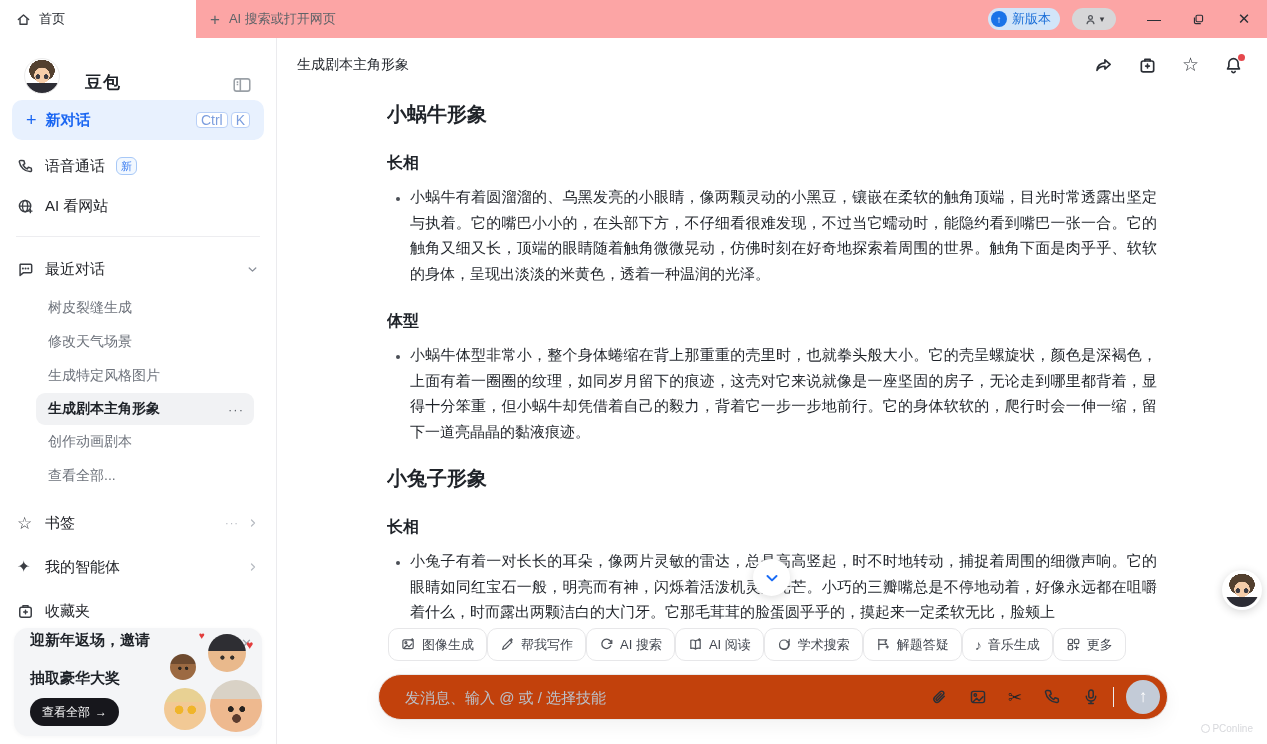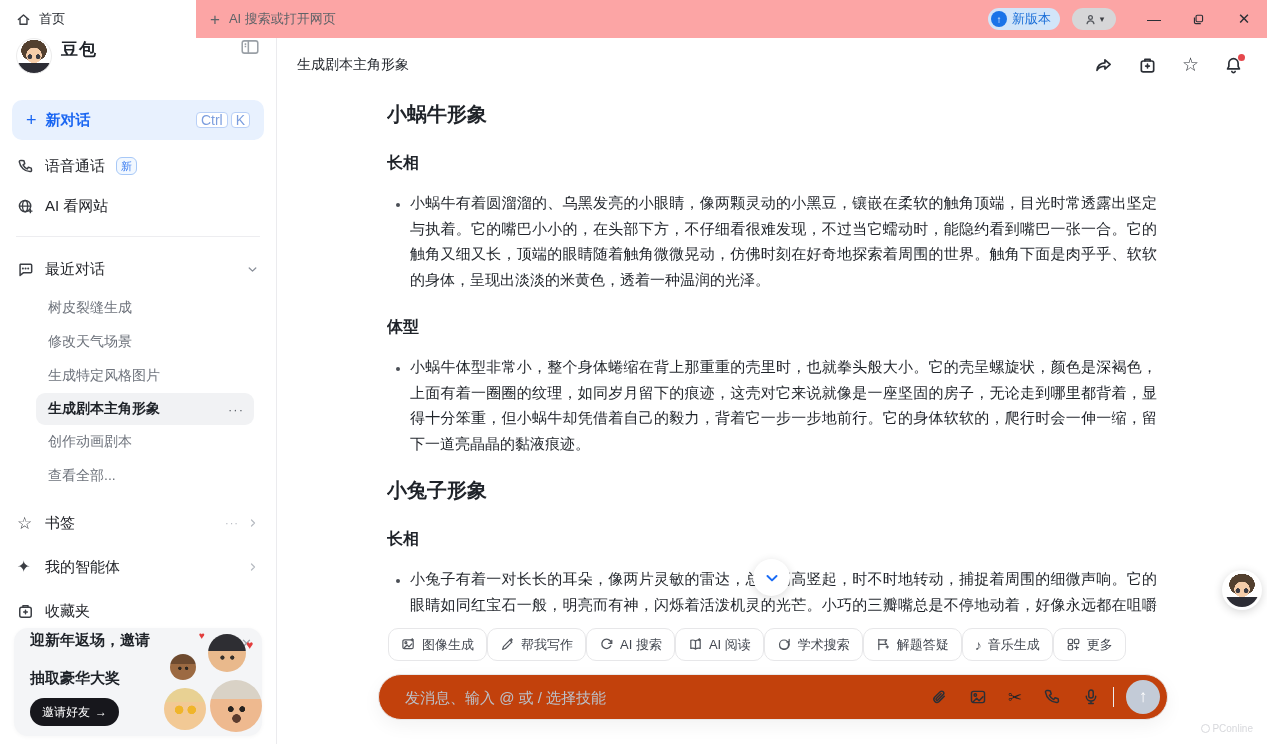--- a/index.html
+++ b/index.html
@@ -17,21 +17,21 @@
   .version-pill .vtxt { font-size:13px; color:#1b6fd8; }
   .profile-pill { position:absolute; left:1072px; top:8px; width:44px; height:22px; border-radius:11px; background:#d6d6d8; display:flex; align-items:center; justify-content:center; gap:3px; color:#55585e; cursor:pointer; }
   .profile-pill .caret { font-size:9px; color:#3c3f44; }
   .winbtn { position:absolute; top:0; width:40px; height:38px; display:flex; align-items:center; justify-content:center; color:#2b2f36; font-size:14px; cursor:pointer; }
   .winbtn.min { left:1134px; }
   .winbtn.max { left:1178px; }
   .winbtn.close { left:1224px; font-size:15px; }
 
   
   .sidebar { position:absolute; left:0; top:38px; width:277px; height:706px; background:#fff; border-right:1px solid #ebebee; }
-  .sb-header { height:56px; display:flex; align-items:flex-start; padding:0 16px; gap:9px; }
+  .sb-header { height:56px; display:flex; align-items:flex-end; padding:0 24px; gap:25px; }
   .avatar { width:36px; height:36px; border-radius:50%; border:1px solid #ececec;
     background:
       radial-gradient(circle at 38% 52%, #3a3a42 0 2.2px, rgba(0,0,0,0) 2.6px),
       radial-gradient(circle at 62% 52%, #3a3a42 0 2.2px, rgba(0,0,0,0) 2.6px),
       radial-gradient(circle at 50% 48%, #f6cda9 0 31%, rgba(0,0,0,0) 32%),
       radial-gradient(ellipse 62% 52% at 50% 34%, #53402f 0 60%, rgba(0,0,0,0) 61%),
       linear-gradient(180deg,#ffffff 0 72%, #2d2d35 72%);
   }
   .app-name { font-size:17px; font-weight:700; letter-spacing:1px; }
   .collapse-btn { margin-left:auto; color:#9aa0a6; cursor:pointer; }
@@ -80,21 +80,21 @@
   .main-title { font-size:14px; color:#1f2329; }
   .header-icons { margin-left:auto; display:flex; align-items:center; gap:25px; color:#2b2f36; }
   .hicon { position:relative; cursor:pointer; }
   .hicon .glyph-star { font-size:19px; line-height:18px; }
   .bell-dot { position:absolute; right:-2px; top:-2px; width:7px; height:7px; border-radius:50%; background:#e5484d; }
 
   .doc { width:770px; margin:0 auto; height:530px; overflow:hidden; padding-top:8px; }
   .doc h2 { font-size:20px; line-height:28px; font-weight:700; margin-top:20px; }
   .doc h2:first-child { margin-top:0; }
   .doc h3 { font-size:16px; line-height:22px; font-weight:700; margin-top:24px; }
-  .doc ul { margin-top:16px; padding-left:23px; }
+  .doc ul { margin-top:10px; padding-left:23px; }
   .doc li { font-size:15px; line-height:25.5px; text-align:justify; color:#1f2329; }
   .doc li::marker { color:#4a4e55; font-size:12px; }
 
   .scroll-down { position:absolute; left:476px; top:521px; width:37px; height:37px; border-radius:50%; background:#fff; box-shadow:0 2px 10px rgba(0,0,0,.14); display:flex; align-items:center; justify-content:center; color:#1a6cf5; cursor:pointer; }
 
   .chips { position:absolute; left:111px; top:590px; display:flex; gap:0; }
   .chip { height:33px; border:1px solid #e7e7e9; border-radius:10px; background:#fff; display:flex; align-items:center; gap:6px; padding:0 12px; font-size:13px; color:#41464f; cursor:pointer; white-space:nowrap; }
   .chip .cic { color:#53575e; }
   .chip .glyph { font-size:14px; line-height:14px; color:#53575e; }
 
@@ -253,21 +253,21 @@
         <path d="M5.6 4V2.6h4.8V4M8 6.8v3.4M6.3 8.5h3.4"></path>
       </svg>
     <span>收藏夹</span>
   </div>
 
   <div class="promo">
     <span class="promo-close">✕</span>
     <div class="promo-l1">迎新年返场，邀请</div>
     <div class="promo-l2">抽取豪华大奖</div>
     <div class="promo-btn">
-      <span>邀请好友</span>
+      <span>查看全部</span>
       <span>→</span>
     </div>
     <span class="memoji m-party"></span>
     <span class="memoji m-cap"></span>
     <span class="memoji m-star"></span>
     <span class="memoji m-shock"></span>
     <span class="heart h1">♥</span>
     <span class="heart h2g">♥</span>
   </div>
 </aside>

